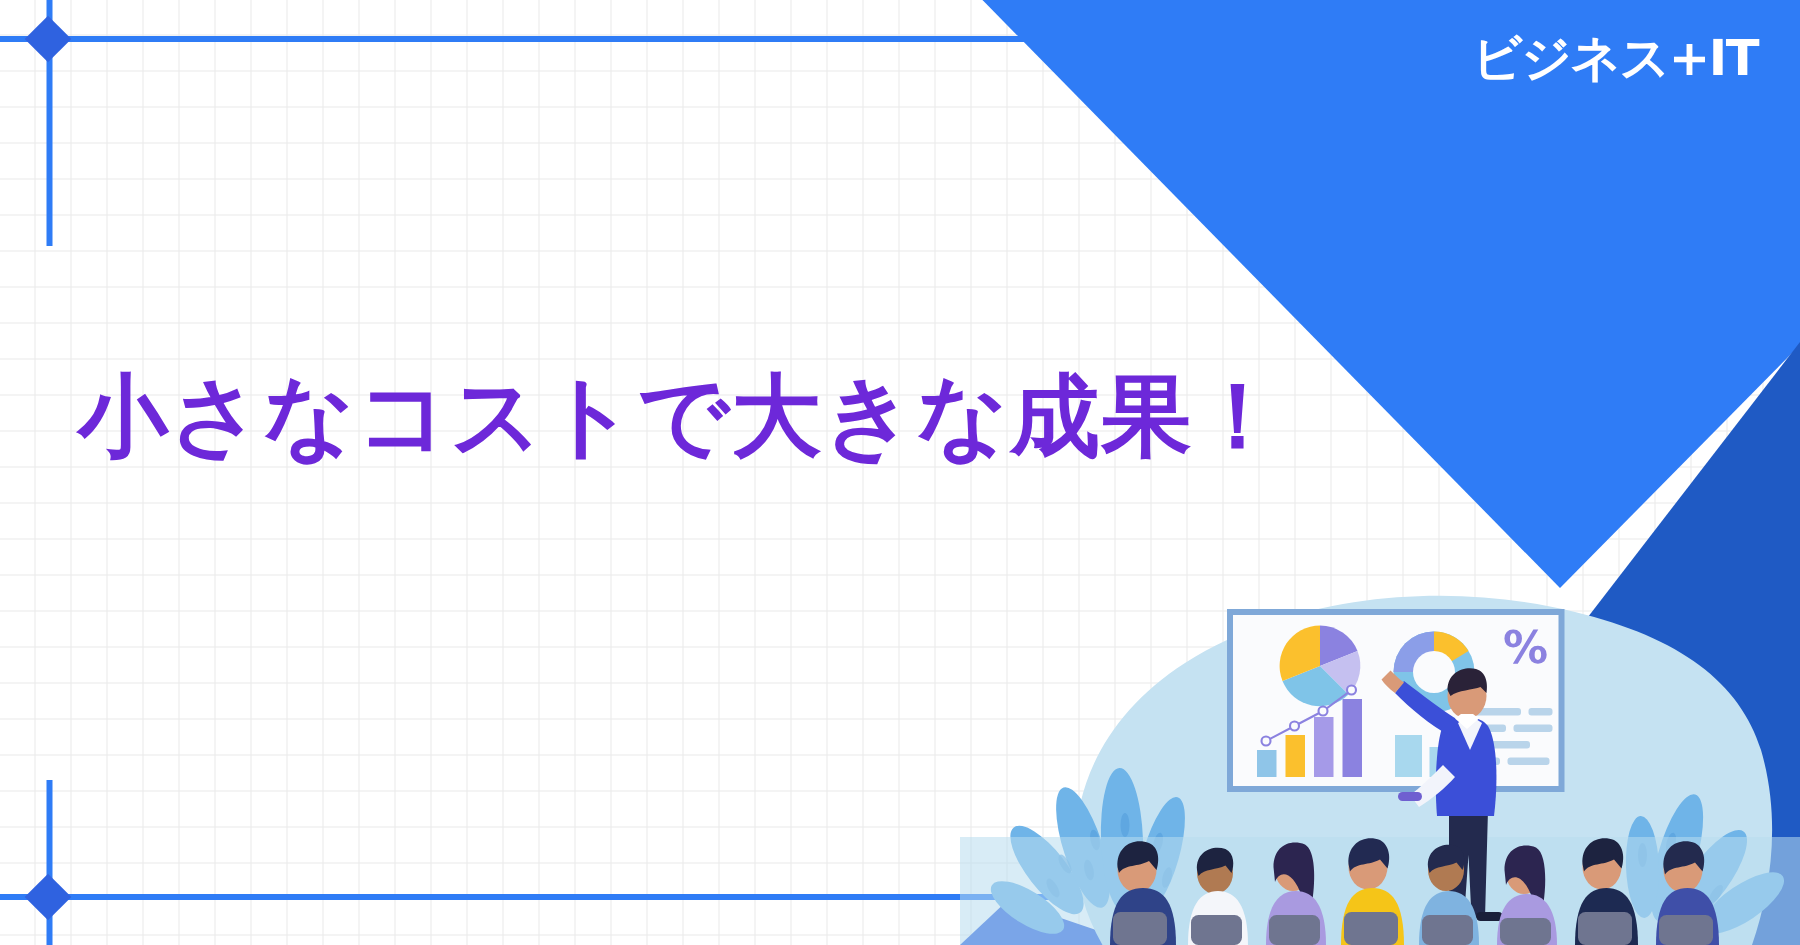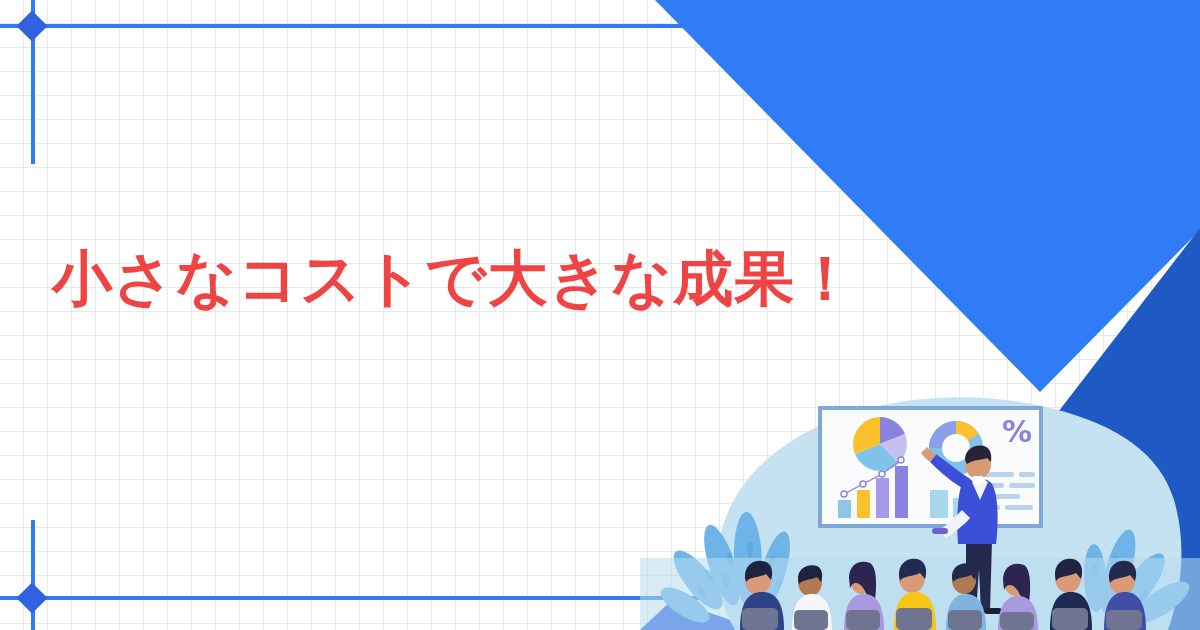--- a/index.html
+++ b/index.html
@@ -50,21 +50,21 @@
   .title-block{
     position:absolute;left:52px;top:228px;width:860px;
     z-index:6;
   }
   .title-line{
     font-family:"DejaVu Sans","Liberation Sans",sans-serif;
     font-weight:700;
     font-size:60px;
     line-height:100px;
     letter-spacing:1px;
-    color:#ef4444;
+    color:#6d28d9;
     white-space:nowrap;
     margin:0;
   }
 
   
   .logo{
     position:absolute;right:28px;top:22px;z-index:8;
     display:flex;align-items:center;
   }
   .logo-text{
@@ -101,20 +101,23 @@
     <div class="v-line"></div>
     <div class="diamond"></div>
   </div>
 
   <div class="cross cross-bl">
     <div class="h-line"></div>
     <div class="v-line"></div>
     <div class="diamond"></div>
   </div>
 
+  <div class="logo">
+    <span class="logo-text">ビジネス+IT</span>
+  </div>
 
   <div class="title-block">
     <p class="title-line">小さなコストで大きな成果！</p>
   </div>
 
   <svg class="illus" width="560" height="250" viewBox="0 0 560 250">
 
     <defs>
       <clipPath id="clipBottom">
         <rect x="0" y="0" width="560" height="250"></rect>

